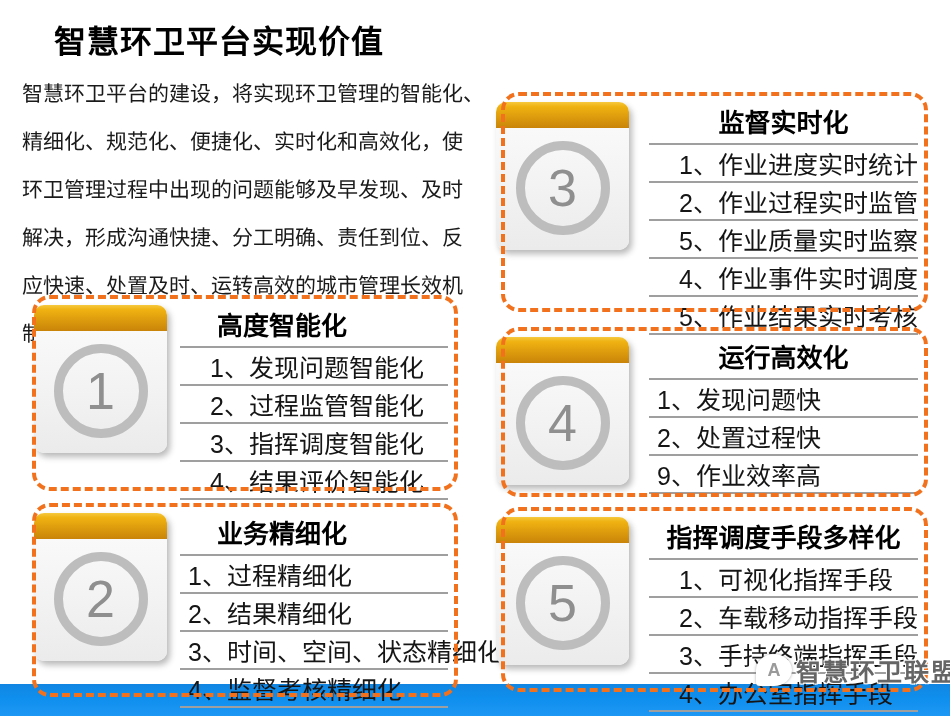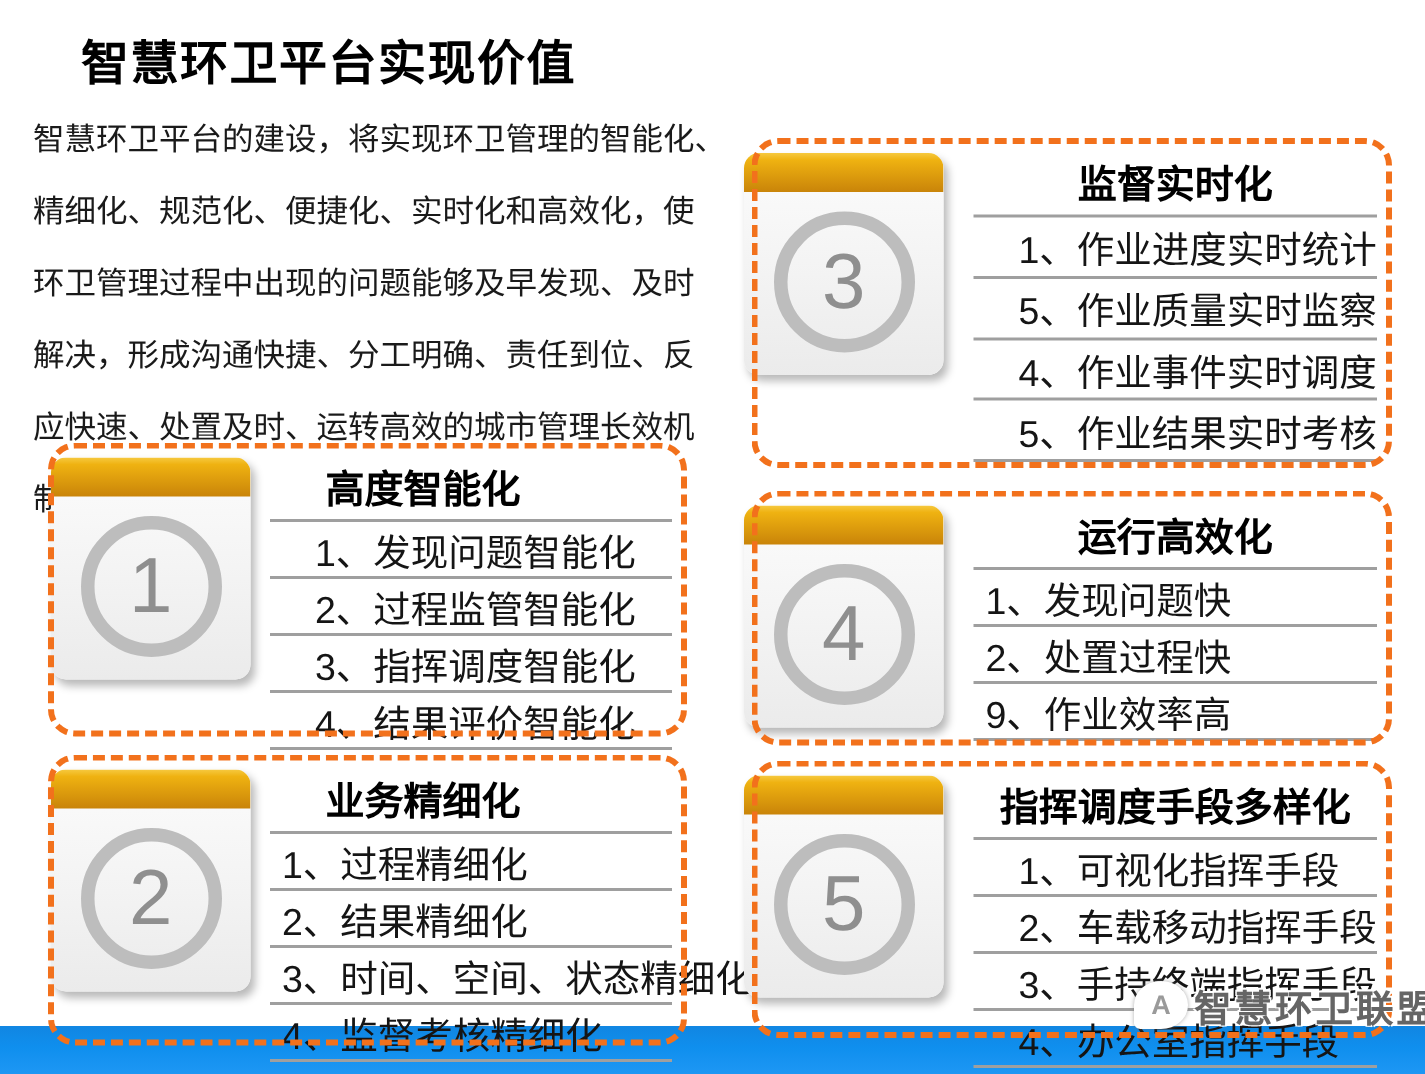--- a/index.html
+++ b/index.html
@@ -167,20 +167,21 @@
 <section class="card right pad-lg" id="card3">
   <div class="cal-icon">
     <div class="cal-band"></div>
     <div class="cal-ring">
       <span class="cal-num">3</span>
     </div>
   </div>
   <div class="content">
     <div class="head">监督实时化</div>
     <div class="item">1、作业进度实时统计</div>
+    <div class="item">2、作业过程实时监管</div>
     <div class="item">5、作业质量实时监察</div>
     <div class="item">4、作业事件实时调度</div>
     <div class="item">5、作业结果实时考核</div>
   </div>
 </section>
 
 <section class="card right pad-sm" id="card4">
   <div class="cal-icon">
     <div class="cal-band"></div>
     <div class="cal-ring">

